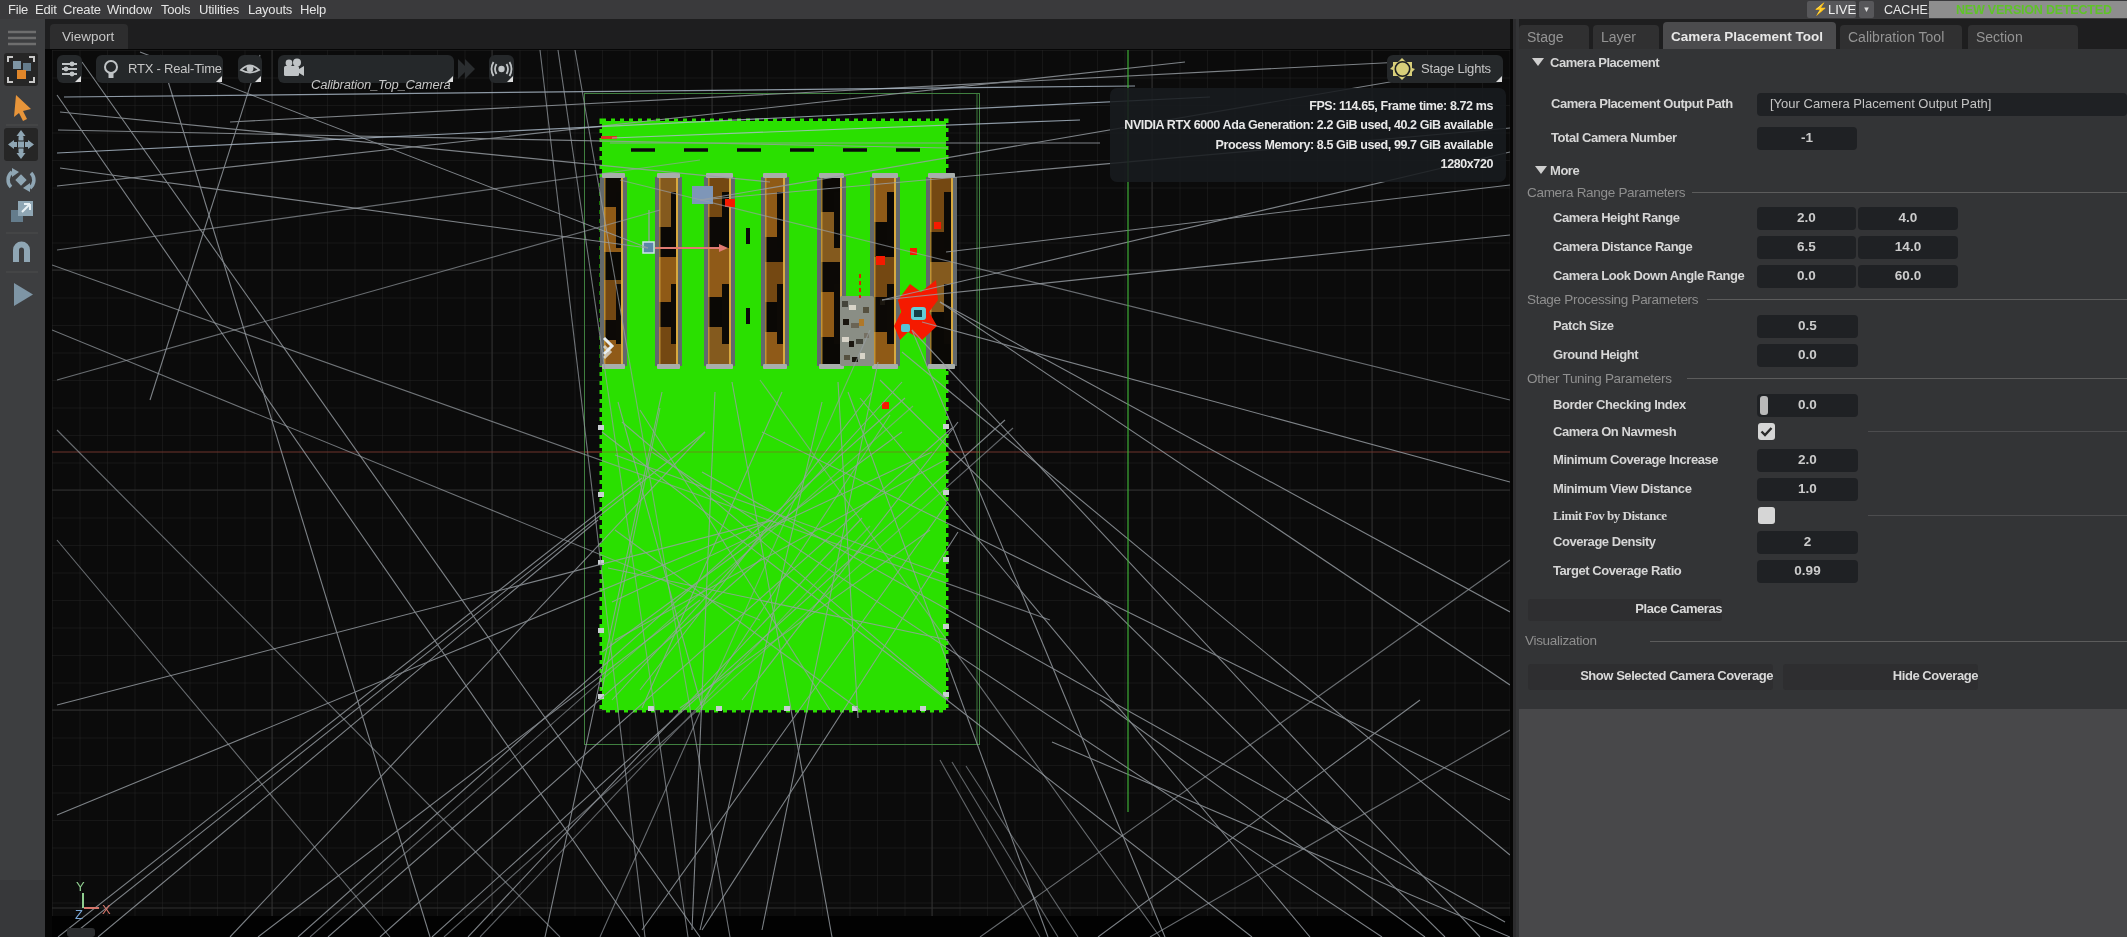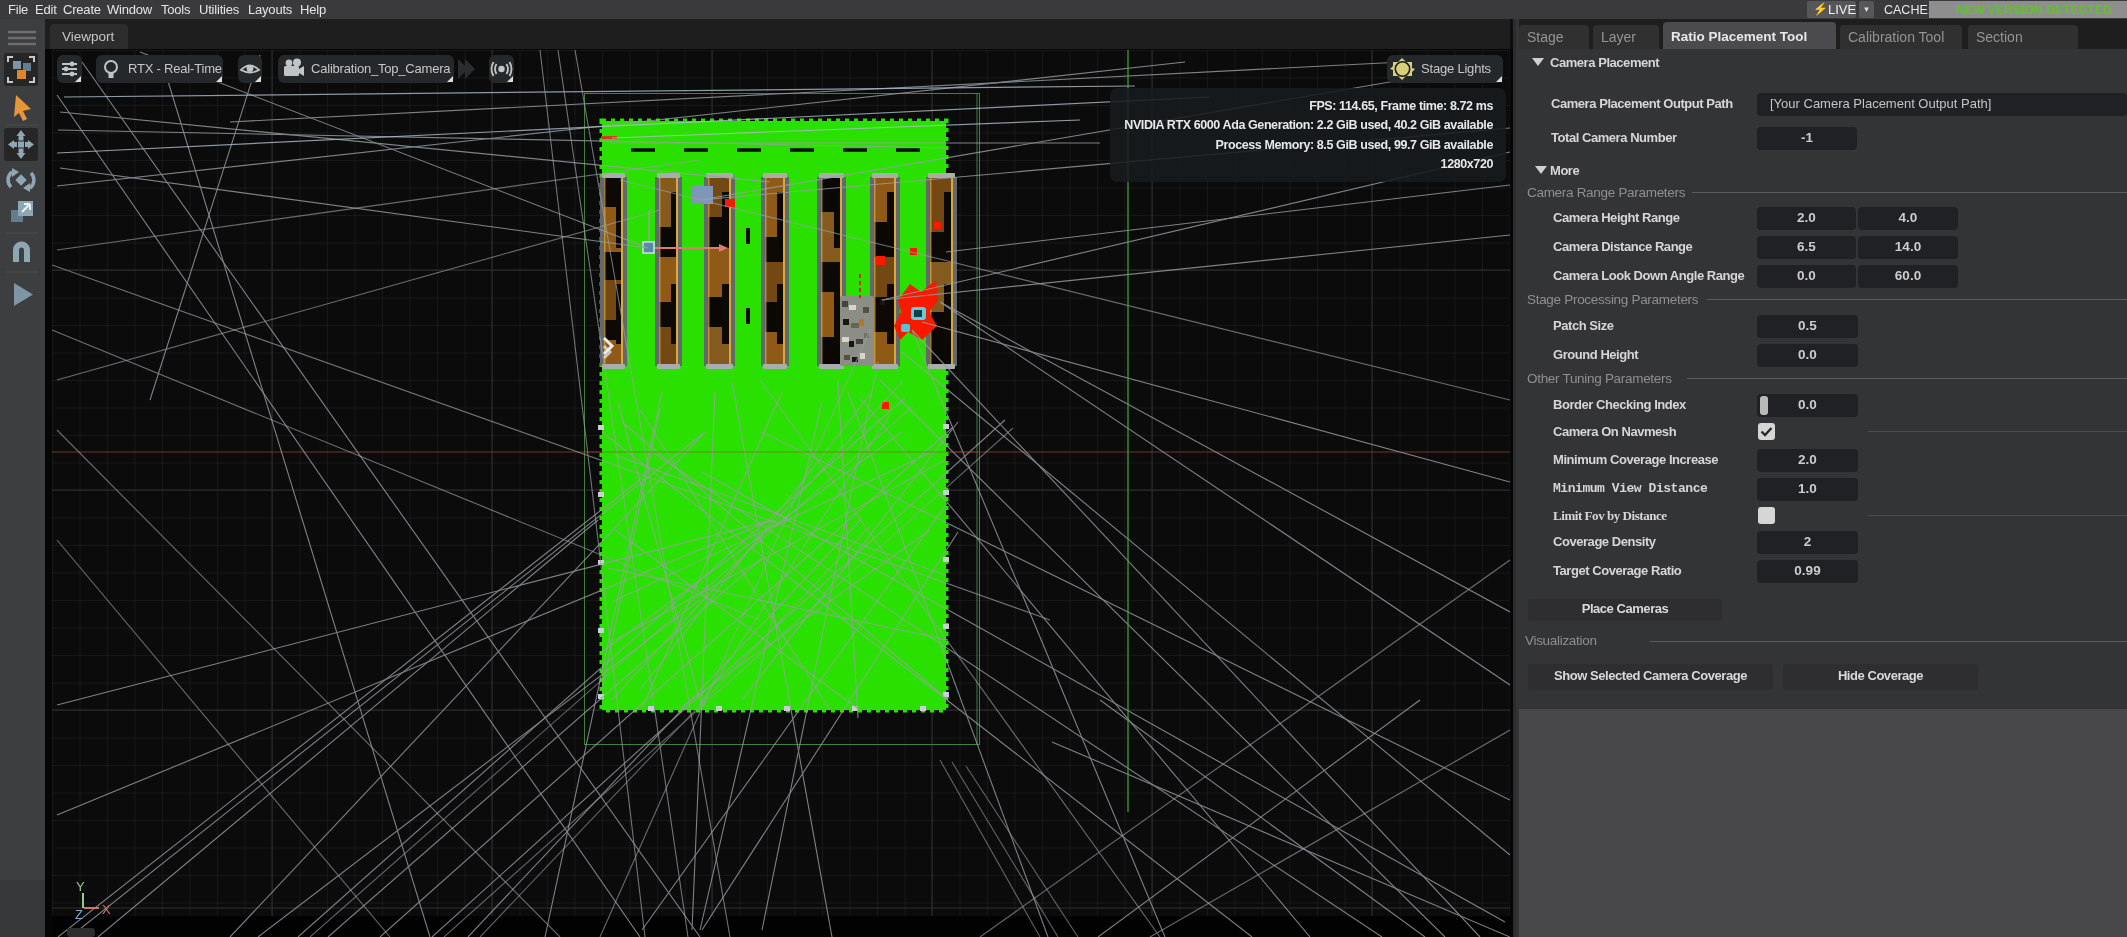--- a/index.html
+++ b/index.html
@@ -12,21 +12,21 @@
 .rtab { position:absolute; top:25px; height:24px; background:#303031; color:#949494; font-size:14px; border-radius:4px 4px 0 0; padding:4px 0 0 8px; white-space:nowrap; }
 .rtab.active { background:#4b4b4d; color:#e8e8e8; top:22px; height:27px; font-weight:bold; font-size:13.5px; padding-top:7px; }
 #sidebar { position:absolute; left:0; top:19px; width:45px; height:918px; background:#3d3e40; }
 #rpanel { position:absolute; left:1519px; top:49px; width:608px; height:660px; background:#333436; }
 #rfiller { position:absolute; left:1519px; top:709px; width:608px; height:228px; background:#48484a; }
 .lbl { position:absolute; color:#d6d6d6; font-size:13px; font-weight:bold; letter-spacing:-0.45px; white-space:nowrap; line-height:16px; }
 .sect { position:absolute; color:#8f8f8f; font-size:13.5px; letter-spacing:-0.3px; white-space:nowrap; line-height:16px; }
 .sline { position:absolute; height:1px; background:#5c5c5c; }
 .fld { position:absolute; background:#1f2124; border-radius:4px; color:#cccccc; font-size:13.5px; font-weight:bold; text-align:center; }
 .fld span { display:block; margin-top:3px; }
-.btn { position:absolute; background:#2e2e30; border-radius:3px; color:#d9d9d9; font-size:13px; font-weight:bold; letter-spacing:-0.45px; text-align:center; }
+.btn { position:absolute; background:#2e2e30; border-radius:3px; color:#d9d9d9; font-size:13px; font-weight:bold; letter-spacing:-0.45px; text-align:right; }
 .tri { position:absolute; width:0; height:0; border-left:6px solid transparent; border-right:6px solid transparent; border-top:8px solid #cfcfcf; }
 .chk { position:absolute; width:17px; height:17px; border-radius:3px; background:#d6d6d6; }
 .cline { position:absolute; height:1px; background:#4c4c4e; }
 #vp { position:absolute; left:45px; top:49px; width:1468px; height:888px; background:#060606; }
 #divider { position:absolute; left:1513px; top:19px; width:6px; height:918px; background:#2c2c2e; border-left:3px solid #0e0e0e; margin-left:-3px; }
 .tbtn { position:absolute; top:55px; height:28px; background:#25282a; border-radius:6px; color:#c6c6c6; font-size:13px; letter-spacing:-0.2px; white-space:nowrap; }
 .tbtn .corner { position:absolute; right:1px; bottom:1px; width:0; height:0; border-left:6px solid transparent; border-bottom:6px solid #dcdcdc; }
 #statsbox { position:absolute; left:1110px; top:88px; width:396px; height:94px; background:rgba(24,27,31,0.88); border-radius:7px; color:#e8e8e8; font-size:12.5px; font-weight:bold; letter-spacing:-0.4px; text-align:right; padding:9px 13px 0 12px; line-height:19.4px; white-space:nowrap; }
 </style>
 </head>
@@ -50,21 +50,21 @@
 <div class="abs" style="left:1884px;top:3px;color:#e8e8e8;font-size:12.5px;">CACHE:</div>
 <div class="abs" style="left:1929px;top:1px;width:198px;height:17px;background:#8e8e8e;white-space:nowrap;">
     <span style="position:absolute;left:27px;top:2px;color:#5fc428;font-size:12.5px;font-weight:bold;letter-spacing:-0.2px;">NEW VERSION DETECTED</span>
   </div>
 
 <div class="tabstrip" style="left:45px;width:1465px;"></div>
 <div class="tabstrip" style="left:1519px;width:608px;"></div>
 <div class="vtab" style="left:50px;">Viewport</div>
 <div class="rtab" style="left:1519px;width:70px;">Stage</div>
 <div class="rtab" style="left:1593px;width:66px;">Layer</div>
-<div class="rtab active" style="left:1663px;width:173px;">Ratio Placement Tool</div>
+<div class="rtab active" style="left:1663px;width:173px;">Camera Placement Tool</div>
 <div class="rtab" style="left:1840px;width:122px;">Calibration Tool</div>
 <div class="rtab" style="left:1968px;width:110px;">Section</div>
 
 <div id="sidebar"></div>
 <div class="abs" style="left:0;top:880px;width:45px;height:57px;background:#37383a;"></div>
 <div id="divider"></div>
 
 <div id="vp"></div>
 
 <div id="rpanel"></div>
@@ -130,21 +130,21 @@
 <div class="abs" style="left:1760px;top:396px;width:8px;height:19px;background:#b9b9b9;border-radius:3px;"></div>
 <div class="lbl" style="left:1553px;top:424px;">Camera On Navmesh</div>
 <div class="chk" style="left:1758px;top:423px;"><svg width="17" height="17" viewBox="0 0 17 17">
       <path d="M3.5 8.5 L7 12 L13.5 5" stroke="#2a2a2a" stroke-width="2.4" fill="none"></path>
     </svg></div>
 <div class="cline" style="left:1868px;top:431px;width:259px;"></div>
 <div class="lbl" style="left:1553px;top:452px;">Minimum Coverage Increase</div>
 <div class="fld" style="left:1757px;top:449px;width:101px;height:23px;">
     <span>2.0</span>
   </div>
-<div class="lbl" style="left:1553px;top:481px;font-family:Liberation Mono, monospace;">Minimum View Distance</div>
+<div class="lbl" style="left:1553px;top:481px;">Minimum View Distance</div>
 <div class="fld" style="left:1757px;top:478px;width:101px;height:23px;">
     <span>1.0</span>
   </div>
 <div class="lbl" style="left:1553px;top:508px;font-family:Liberation Serif, serif;">Limit Fov by Distance</div>
 <div class="chk" style="left:1758px;top:507px;"></div>
 <div class="cline" style="left:1868px;top:515px;width:259px;"></div>
 <div class="lbl" style="left:1553px;top:534px;">Coverage Density</div>
 <div class="fld" style="left:1757px;top:531px;width:101px;height:23px;">
     <span>2</span>
   </div>
@@ -577,21 +577,21 @@
 <circle cx="12" cy="13.5" r="3.4" fill="#c0c4c6"></circle>
 </svg>
 <div class="corner"></div></div>
 <div class="tbtn" style="left:278px;width:176px;">
 <svg width="28" height="28" viewBox="0 0 28 28" style="position:absolute;left:2px;">
 <circle cx="9" cy="8" r="3.4" fill="#c0c4c6"></circle>
       <circle cx="17" cy="7.5" r="4" fill="#c0c4c6"></circle>
 <rect x="4" y="11" width="15" height="10" rx="1.5" fill="#c0c4c6"></rect>
 <polygon points="19,14 24,11 24,21 19,18" fill="#c0c4c6"></polygon>
 </svg>
-<span style="position:absolute;left:33px;top:6px;">Calibration_Top_Camera</span>
+<span style="position:absolute;left:33px;top:22px;font-style:italic;">Calibration_Top_Camera</span>
 <div class="corner"></div>
   </div>
 <svg class="abs" style="left:456px;top:55px;" width="20" height="28" viewBox="0 0 20 28">
 <path d="M2 4 L12 14 L2 24 Z" fill="#2a2d2f"></path>
 <path d="M9 4 L19 14 L9 24 Z" fill="#2a2d2f"></path>
 </svg>
 <div class="tbtn" style="left:489px;width:25px;">
 <svg width="25" height="28" viewBox="0 0 25 28">
 <circle cx="12.5" cy="14" r="3.2" fill="#c0c4c6"></circle>
 <path d="M7.5 9 Q4.5 14 7.5 19" fill="none" stroke="#c0c4c6" stroke-width="1.8"></path>

